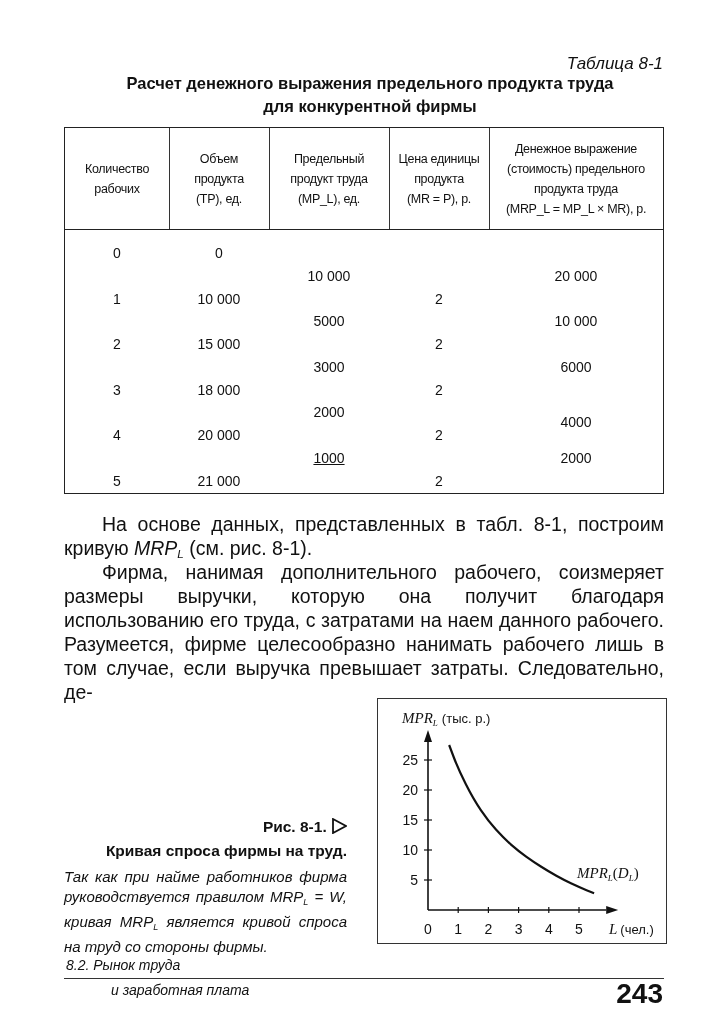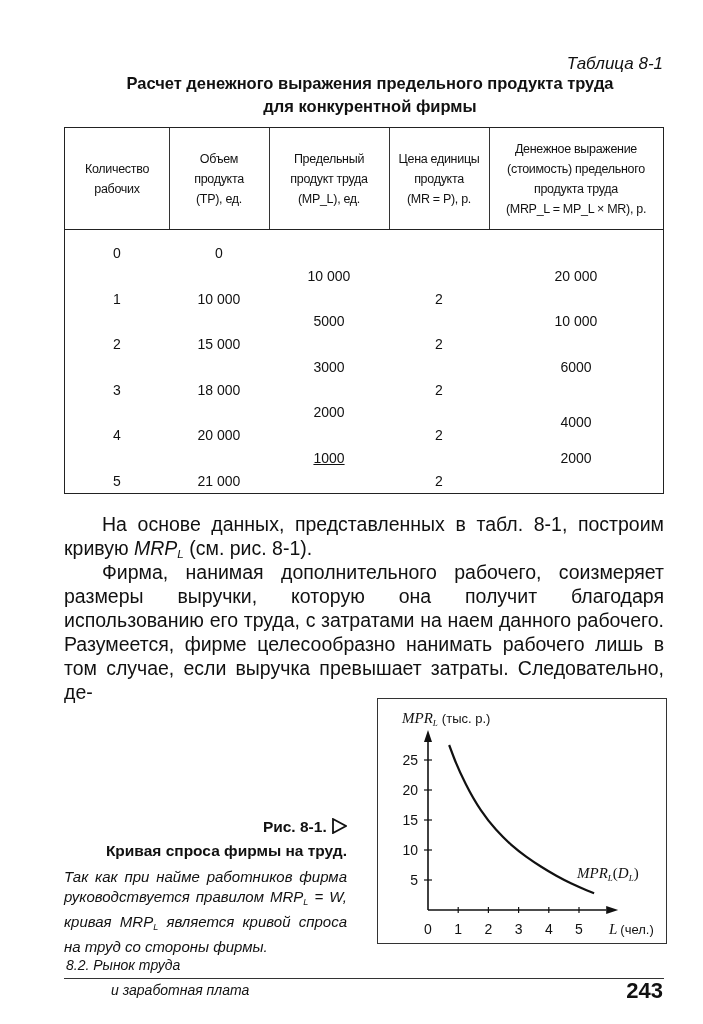--- a/index.html
+++ b/index.html
@@ -16,21 +16,21 @@
   .cell { position:absolute; font-size:14px; text-align:center; width:100px; }
   .para { left:64px; width:600px; font-size:19.5px; line-height:24px; text-align:justify; }
   .indent { text-indent:38px; }
   #fig-frame { left:377px; top:698px; width:290px; height:246px; border:1.5px solid #333; box-sizing:border-box; }
   #fig-caption-num { right:356px; top:818px; font-size:15.5px; font-weight:bold; }
   #fig-caption-title { right:356px; top:842px; font-size:15.5px; font-weight:bold; }
   #fig-caption-text { left:64px; width:283px; top:867px; font-size:15px; font-style:italic; line-height:20px; text-align:justify; }
   #footer-line { left:64px; top:978px; width:600px; height:1.2px; background:#333; }
   #footer-1 { left:66px; top:957px; font-size:14px; font-style:italic; }
   #footer-2 { left:66px; top:982px; font-size:14px; font-style:italic;margin-left:45px; }
-  #page-num { right:40px; top:978px; font-size:22px; font-weight:bold; }
+  #page-num { right:40px; top:978px; font-size:28px; font-weight:bold; }
   sub { font-size:60%; vertical-align:-3px; }
 </style>
 </head>
 <body>
 
 <div id="table-label" class="abs sans">Таблица 8-1</div>
 <div id="table-title" class="abs sans">
   <div>Расчет денежного выражения предельного продукта труда</div>
   <div>для конкурентной фирмы</div>
 </div>

